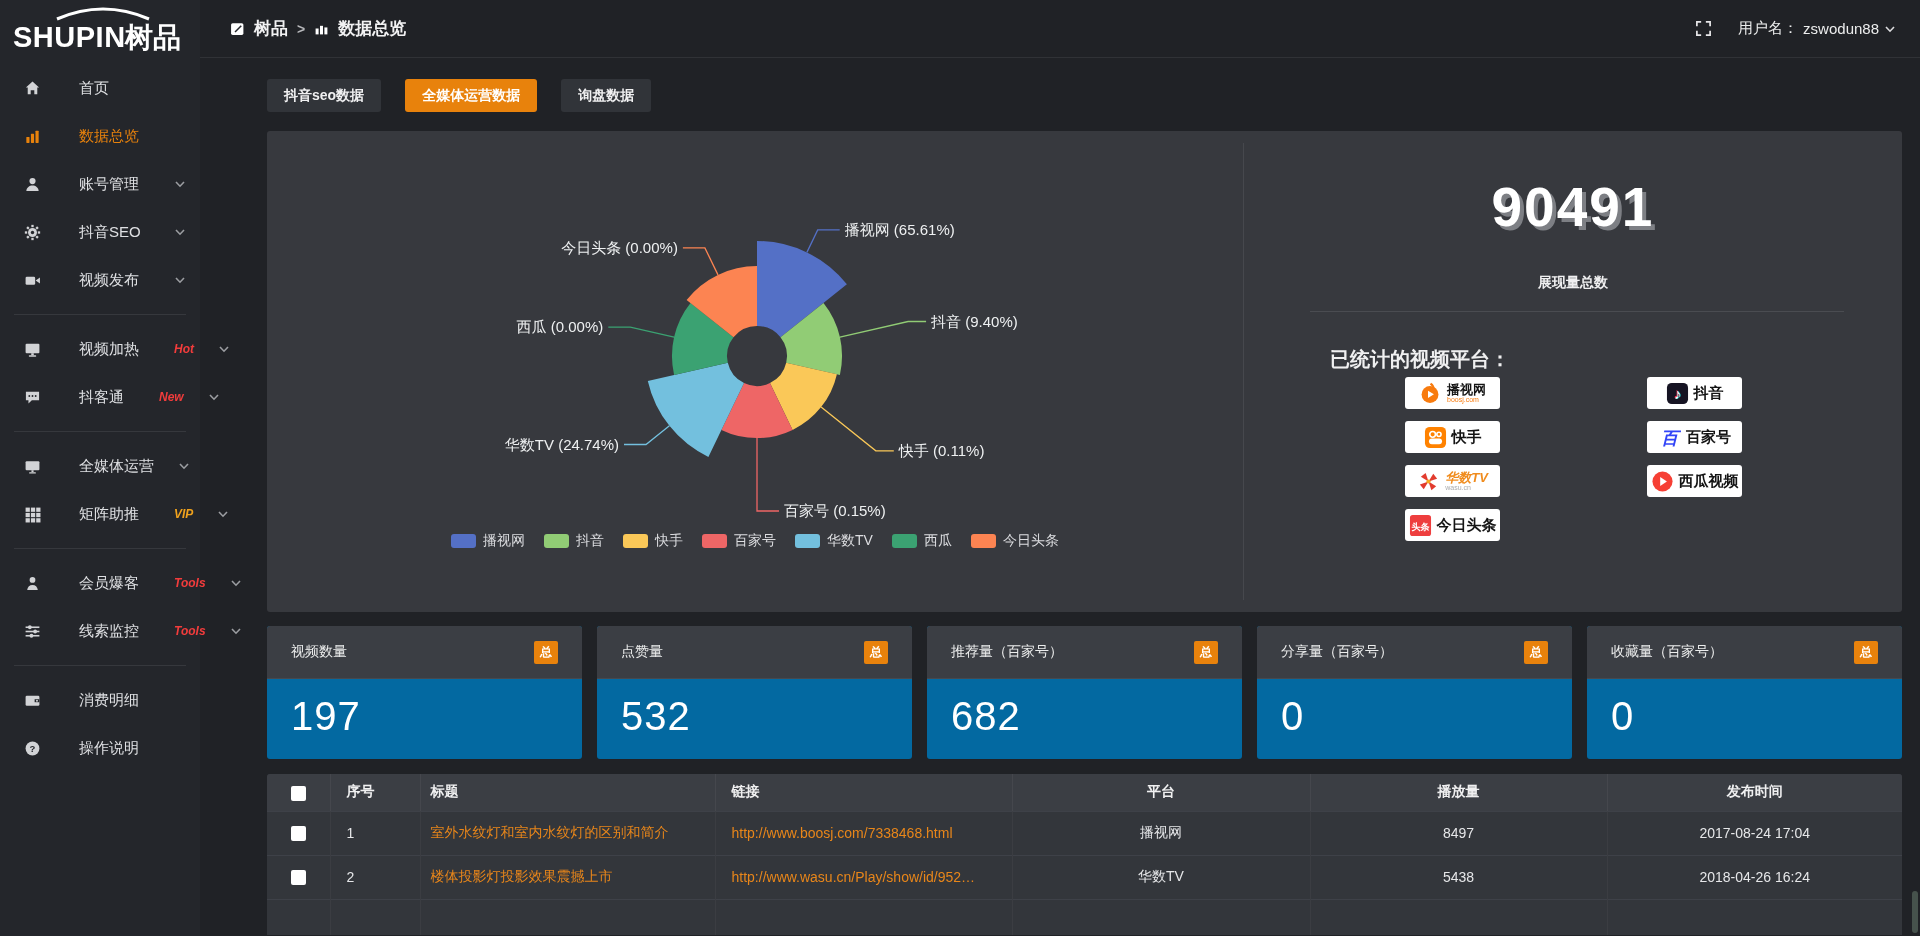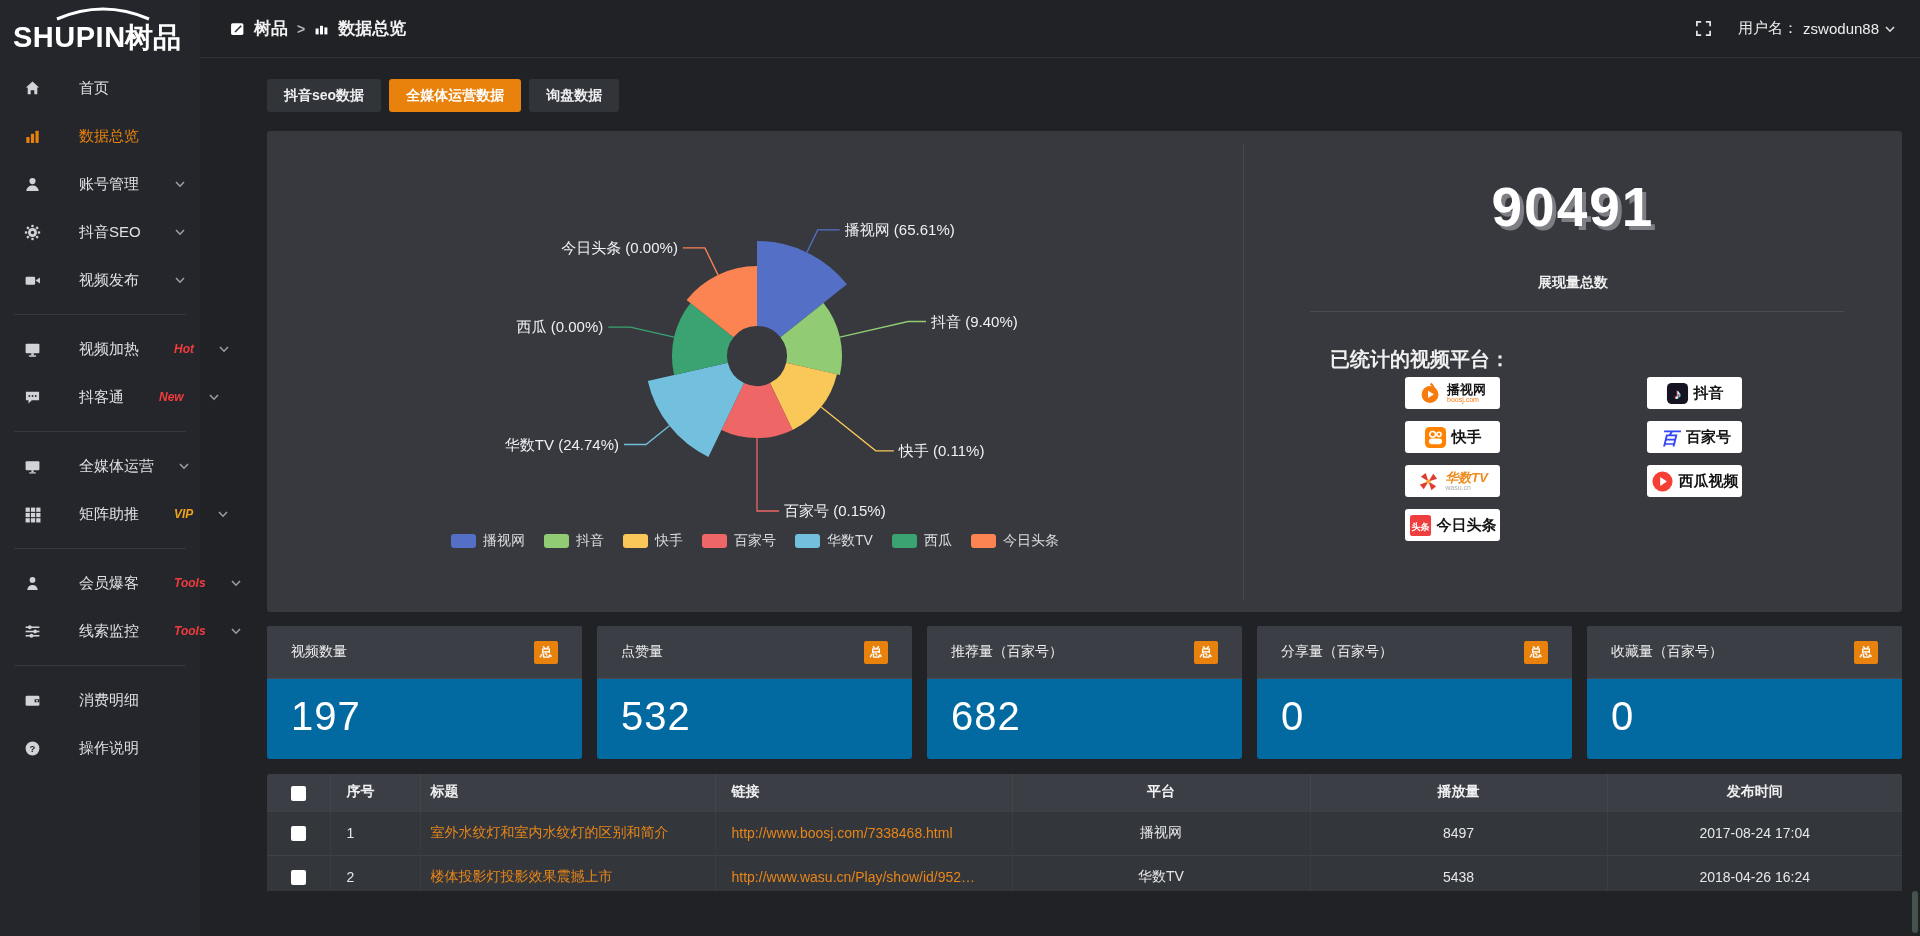--- a/index.html
+++ b/index.html
@@ -21,21 +21,21 @@
   .nav-divider { height:1px; background:#36383d; margin:10px 14px; }
   
   .main { position:absolute; left:200px; top:0; width:1720px; height:936px; }
   .topbar { height:58px; display:flex; align-items:center; padding:0 24px 0 30px; border-bottom:1px solid #303236; }
   .breadcrumb { display:flex; align-items:center; gap:9px; font-size:17px; font-weight:bold; color:#f2f2f3; }
   .bc-sep { color:#b7b8bb; font-size:14px; font-weight:bold; }
   .bc-icon { display:flex; }
   .top-right { margin-left:auto; display:flex; align-items:center; gap:26px; }
   .username { display:flex; align-items:center; gap:5px; font-size:15px; color:#eceded; cursor:pointer; }
   
-  .tabs { margin:21px 0 0 67px; display:flex; gap:8px; }
+  .tabs { margin:21px 0 0 67px; display:flex; gap:24px; }
   .tab { height:33px; padding:0 17px; background:#313439; color:#f0f0f1; font-size:14px; font-weight:bold;
          border-radius:3px; display:flex; align-items:center; cursor:pointer; }
   .tab.active { background:#e8820c; color:#fff; }
   
   .content { margin:19px 18px 0 67px; width:1635px; }
   .chart-panel { height:481px; background:#37393e; border-radius:3px; position:relative; }
   .chart-left { position:absolute; left:0; top:0; width:976px; height:481px; }
   .legend { position:absolute; left:0; top:401px; width:100%; display:flex; justify-content:center; gap:19px; }
   .legend-item { display:flex; align-items:center; gap:7px; font-size:14px; color:#dcdde0; cursor:pointer; }
   .legend-swatch { width:25px; height:14px; border-radius:3px; }
@@ -58,21 +58,21 @@
   .pb-name.wasu { color:#f08c1e; font-style:italic; }
   
   .stat-row { margin-top:14px; display:grid; grid-template-columns:repeat(5,1fr); gap:15px; }
   .stat-card { height:133px; background:#0369a1; border-radius:3px; overflow:hidden; }
   .stat-head { height:53px; background:#3b3e44; border-bottom:1px solid #47494e; display:flex; align-items:center;
                justify-content:space-between; padding:0 24px; }
   .stat-label { font-size:14px; color:#eceded; }
   .stat-total-badge { background:#e8820c; color:#fff; font-size:12px; font-weight:bold; padding:3px 6px; border-radius:2px; cursor:pointer; }
   .stat-value { padding:15px 0 0 24px; font-size:40px; color:#fff; letter-spacing:1px; }
   
-  .table-wrap { margin-top:15px; background:#33363b; border-radius:3px 3px 0 0; overflow:hidden; height:117px; }
+  .table-wrap { margin-top:15px; background:#33363b; border-radius:3px 3px 0 0; overflow:hidden; height:161px; }
   table { width:100%; border-collapse:collapse; table-layout:fixed; }
   th { height:37px; background:#3b3e44; font-size:14px; color:#f0f0f1; font-weight:bold; text-align:left;
        border-right:1px solid rgba(255,255,255,0.05); }
   td { height:44px; font-size:14px; color:#e6e7e9; border-top:1px solid #3e4148;
        border-right:1px solid rgba(255,255,255,0.04); overflow:hidden; white-space:nowrap; text-overflow:ellipsis; }
   th:last-child, td:last-child { border-right:none; }
   .col-center { text-align:center; }
   .cell-pad { padding-left:10px; } .cell-pad2 { padding-left:16px; }
   .link-text { color:#e8861a; cursor:pointer; }
   .checkbox { width:15px; height:15px; background:#fff; border-radius:2px; display:inline-block; vertical-align:middle; cursor:pointer; }

